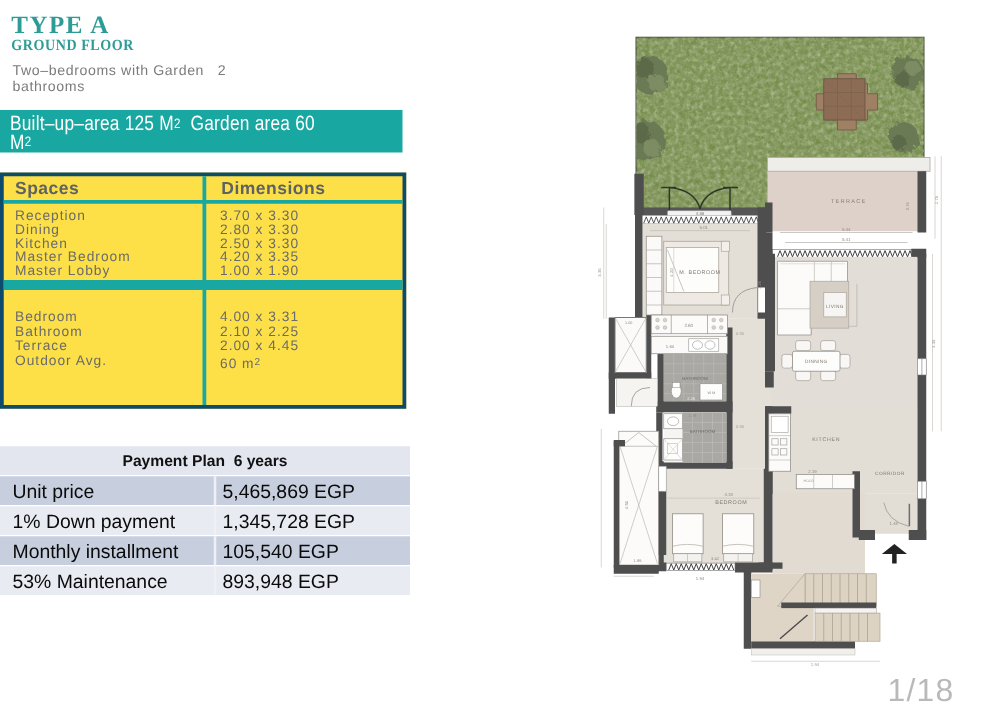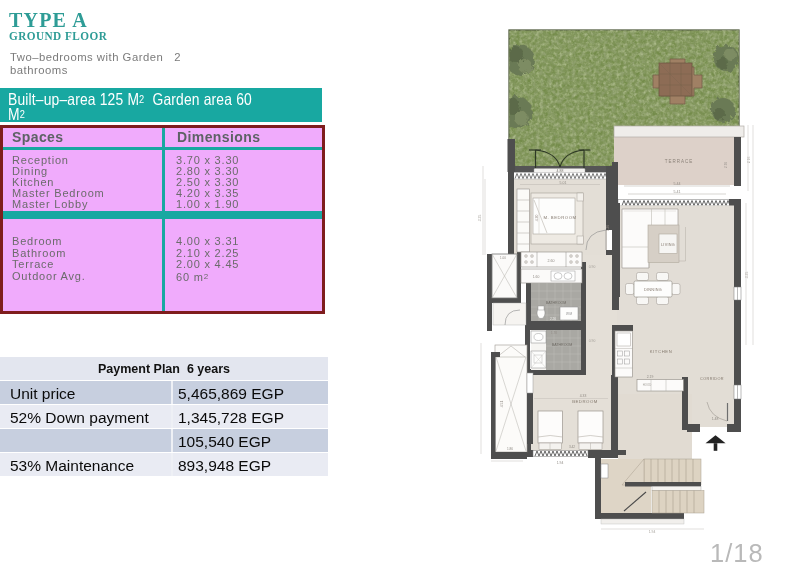--- a/index.html
+++ b/index.html
@@ -12,21 +12,21 @@
 <div class="abs" style="left:9px;top:9px;font-family:'Liberation Serif',serif;font-weight:bold;font-size:20px;color:#2e9c96;letter-spacing:1.2px;">TYPE A</div>
 
 <div class="abs" style="left:9px;top:29px;font-family:'Liberation Serif',serif;font-weight:bold;font-size:12.5px;color:#2e9c96;letter-spacing:0.5px;transform:scaleX(0.9);transform-origin:0 0;">GROUND FLOOR</div>
 
 <div class="abs" style="left:10px;top:51px;font-size:11.3px;color:#7b7b7b;line-height:12.5px;letter-spacing:0.5px;">Two–bedrooms with Garden&nbsp;&nbsp; 2<br>bathrooms</div>
 
 <div class="abs" style="left:0;top:88px;width:322px;height:34px;background:#18a8a1;color:#ffffff;font-size:16.5px;letter-spacing:0.2px;">
   <div style="margin:4px 0 0 8px;line-height:15px;transform:scaleX(0.84);transform-origin:0 0;">Built–up–area 125 M<span style="font-size:11px;vertical-align:2px;">2</span>&nbsp; Garden area 60<br>M<span style="font-size:11px;vertical-align:2px;">2</span></div>
 </div>
 
-<div class="abs" style="left:0;top:125px;width:325px;height:189px;border:3px solid #7f1d1d;box-sizing:border-box;background:#f0abfc;">
+<div class="abs" style="left:0;top:138px;width:325px;height:189px;border:3px solid #0c4a6e;box-sizing:border-box;background:#fde047;">
 
   <div class="abs" style="left:0;top:0;width:100%;height:19px;border-bottom:3px solid #18a8a1;">
     <span class="abs" style="left:9px;top:1px;font-weight:bold;font-size:14px;color:#5d6265;letter-spacing:0.4px;">Spaces</span>
     <span class="abs" style="left:174px;top:1px;font-weight:bold;font-size:14px;color:#5d6265;letter-spacing:0.4px;">Dimensions</span>
   </div>
 
   <div class="abs" style="left:159px;top:0;width:3px;height:100%;background:#18a8a1;"></div>
 
   <div class="abs" style="left:9px;top:27px;font-size:11px;color:#6b6b6b;line-height:11px;letter-spacing:0.8px;">Reception<br>Dining<br>Kitchen<br>Master Bedroom<br>Master Lobby</div>
   <div class="abs" style="left:173px;top:27px;font-size:11px;color:#6b6b6b;line-height:11px;letter-spacing:0.8px;">3.70 x 3.30<br>2.80 x 3.30<br>2.50 x 3.30<br>4.20 x 3.35<br>1.00 x 1.90</div>
@@ -41,26 +41,27 @@
 
   <div style="height:23px;background:#e3e6ef;text-align:center;font-weight:bold;font-size:12.5px;color:#111;padding-top:4px;box-sizing:border-box;line-height:17px;">Payment Plan&nbsp; 6 years</div>
 
   <div style="height:23px;background:#c7cfdf;margin-top:1px;position:relative;">
     <span class="abs" style="left:10px;top:4px;font-size:15.5px;color:#0a0a0a;">Unit price</span>
     <span class="abs" style="left:178px;top:4px;font-size:15.5px;color:#0a0a0a;">5,465,869 EGP</span>
     <span class="abs" style="left:171px;top:0;width:2px;height:100%;background:#eef0f5;"></span>
   </div>
 
   <div style="height:23px;background:#e9ebf3;margin-top:1px;position:relative;">
-    <span class="abs" style="left:10px;top:4px;font-size:15.5px;color:#0a0a0a;">52% Down payment</span>
+    <span class="abs" style="left:10px;top:4px;font-size:15.5px;color:#0a0a0a;">1% Down payment</span>
     <span class="abs" style="left:178px;top:4px;font-size:15.5px;color:#0a0a0a;">1,345,728 EGP</span>
     <span class="abs" style="left:171px;top:0;width:2px;height:100%;background:#eef0f5;"></span>
   </div>
 
   <div style="height:23px;background:#c7cfdf;margin-top:1px;position:relative;">
+    <span class="abs" style="left:10px;top:4px;font-size:15.5px;color:#0a0a0a;">Monthly installment</span>
     <span class="abs" style="left:178px;top:4px;font-size:15.5px;color:#0a0a0a;">105,540 EGP</span>
     <span class="abs" style="left:171px;top:0;width:2px;height:100%;background:#eef0f5;"></span>
   </div>
 
   <div style="height:23px;background:#e9ebf3;margin-top:1px;position:relative;">
     <span class="abs" style="left:10px;top:4px;font-size:15.5px;color:#0a0a0a;">53% Maintenance</span>
     <span class="abs" style="left:178px;top:4px;font-size:15.5px;color:#0a0a0a;">893,948 EGP</span>
     <span class="abs" style="left:171px;top:0;width:2px;height:100%;background:#eef0f5;"></span>
   </div>
 </div>

